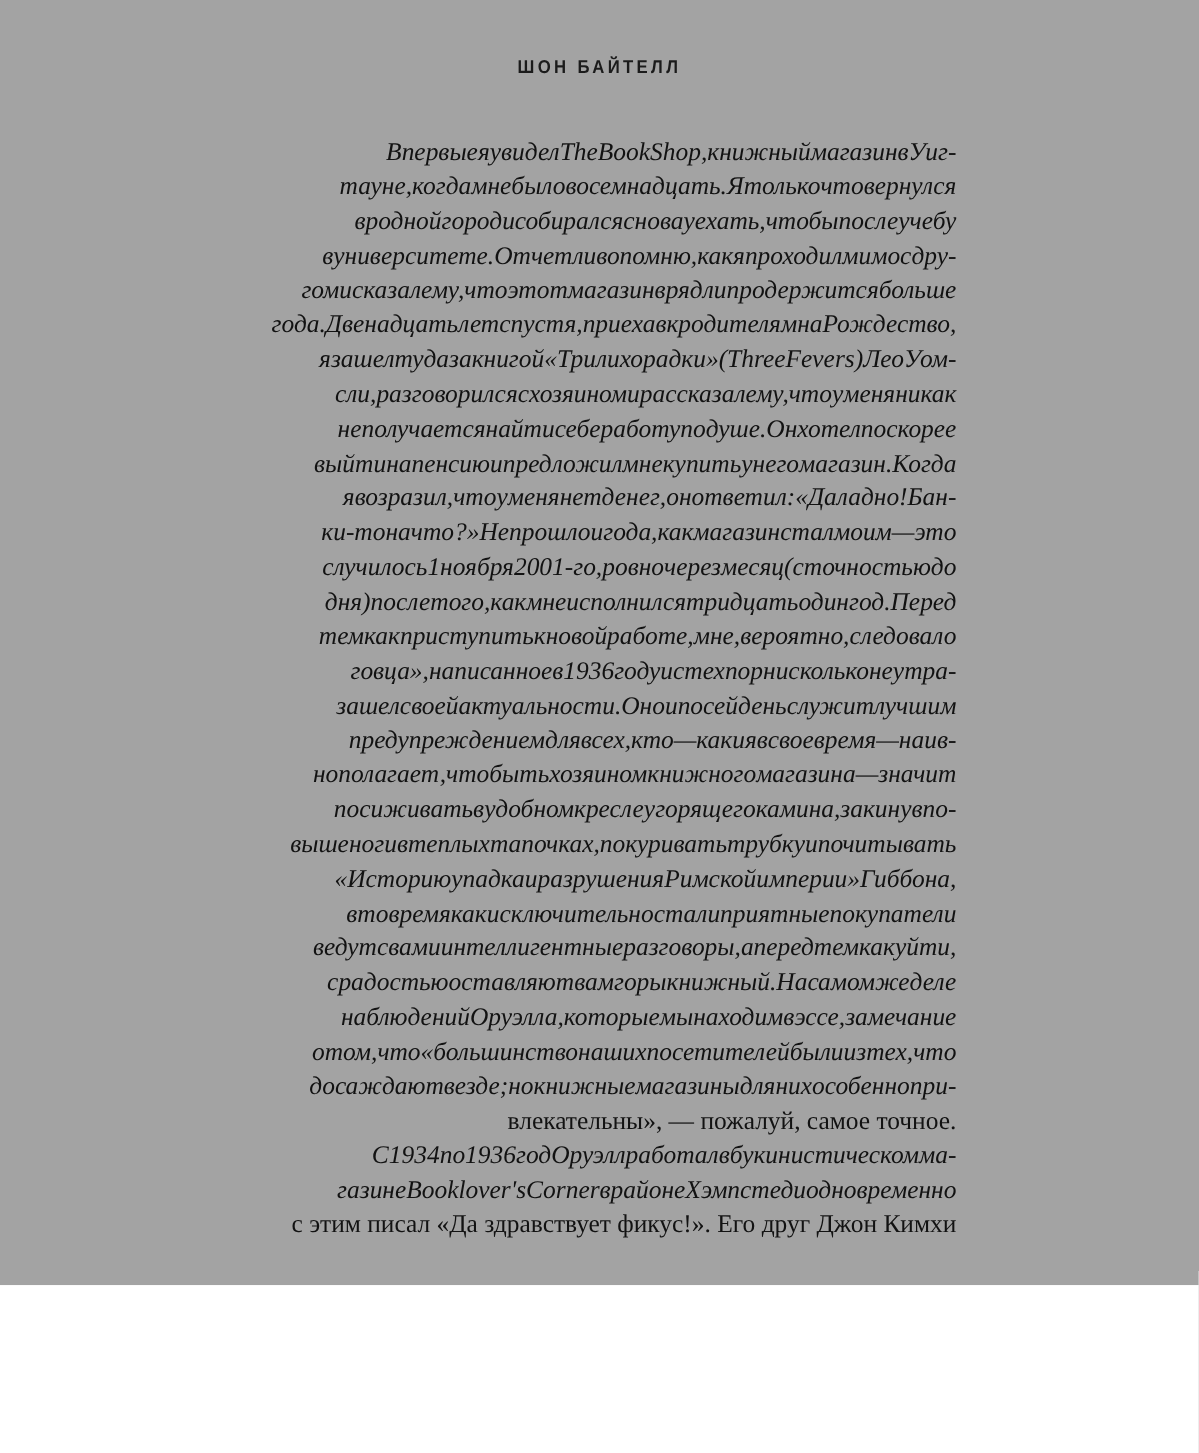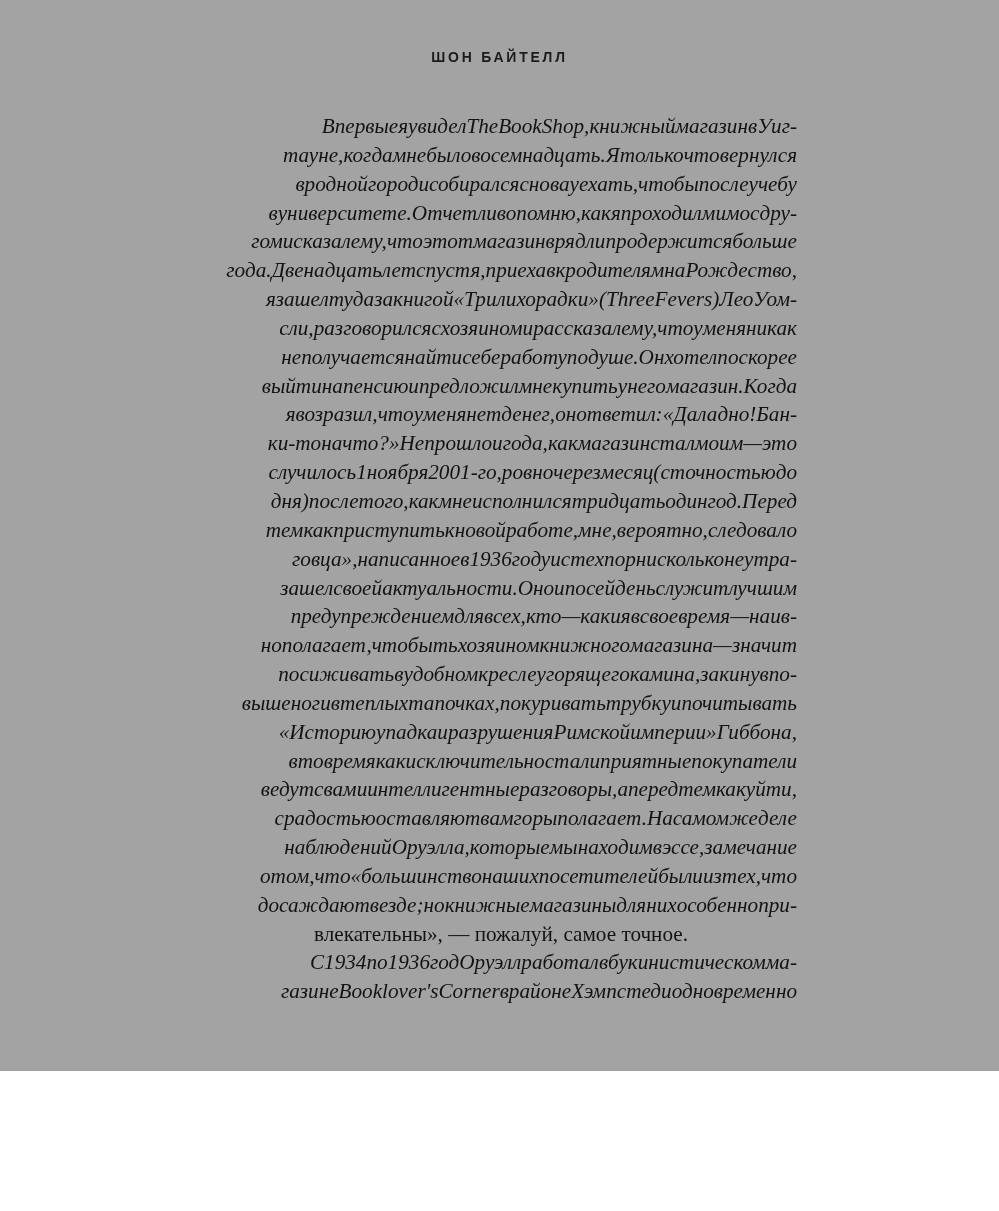--- a/index.html
+++ b/index.html
@@ -61,21 +61,21 @@
     white-space: pre;
     overflow: visible;
   }
   
   .line.just {
     justify-content: flex-end;
     font-style: italic;
   }
   
   .line.last {
-    justify-content: center;
+    justify-content: flex-end;
   }
   .line .ind {
     display: inline-block;
     width: 34px;
     flex: 0 0 34px;
   }
   .line .w {
     display: inline-block;
     white-space: pre;
   }
@@ -123,27 +123,28 @@
         <div class="line just"><span class="w">тем</span><span class="w">как</span><span class="w">приступить</span><span class="w">к</span><span class="w">новой</span><span class="w">работе,</span><span class="w">мне,</span><span class="w">вероятно,</span><span class="w">следовало</span></div>
         <div class="line just"><span class="w">говца»,</span><span class="w">написанное</span><span class="w">в</span><span class="w">1936</span><span class="w">году</span><span class="w">и</span><span class="w">с</span><span class="w">тех</span><span class="w">пор</span><span class="w">нисколько</span><span class="w">не</span><span class="w">утра-</span></div>
         <div class="line just"><span class="w">зашел</span><span class="w">своей</span><span class="w">актуальности.</span><span class="w">Оно</span><span class="w">и</span><span class="w">по</span><span class="w">сей</span><span class="w">день</span><span class="w">служит</span><span class="w">лучшим</span></div>
         <div class="line just"><span class="w">предупреждением</span><span class="w">для</span><span class="w">всех,</span><span class="w">кто</span><span class="w">—</span><span class="w">как</span><span class="w">и</span><span class="w">я</span><span class="w">в</span><span class="w">свое</span><span class="w">время</span><span class="w">—</span><span class="w">наив-</span></div>
         <div class="line just"><span class="w">но</span><span class="w">полагает,</span><span class="w">что</span><span class="w">быть</span><span class="w">хозяином</span><span class="w">книжного</span><span class="w">магазина</span><span class="w">—</span><span class="w">значит</span></div>
         <div class="line just"><span class="w">посиживать</span><span class="w">в</span><span class="w">удобном</span><span class="w">кресле</span><span class="w">у</span><span class="w">горящего</span><span class="w">камина,</span><span class="w">закинув</span><span class="w">по-</span></div>
         <div class="line just"><span class="w">выше</span><span class="w">ноги</span><span class="w">в</span><span class="w">теплых</span><span class="w">тапочках,</span><span class="w">покуривать</span><span class="w">трубку</span><span class="w">и</span><span class="w">почитывать</span></div>
         <div class="line just"><span class="w">«Историю</span><span class="w">упадка</span><span class="w">и</span><span class="w">разрушения</span><span class="w">Римской</span><span class="w">империи»</span><span class="w">Гиббона,</span></div>
         <div class="line just"><span class="w">в</span><span class="w">то</span><span class="w">время</span><span class="w">как</span><span class="w">исключительно</span><span class="w">стал</span><span class="w">и</span><span class="w">приятные</span><span class="w">покупатели</span></div>
         <div class="line just"><span class="w">ведут</span><span class="w">с</span><span class="w">вами</span><span class="w">интеллигентные</span><span class="w">разговоры,</span><span class="w">а</span><span class="w">перед</span><span class="w">тем</span><span class="w">как</span><span class="w">уйти,</span></div>
-        <div class="line just"><span class="w">с</span><span class="w">радостью</span><span class="w">оставляют</span><span class="w">вам</span><span class="w">горы</span><span class="w">полагает.</span><span class="w">На</span><span class="w">самом</span><span class="w">же</span><span class="w">деле</span></div>
+        <div class="line just"><span class="w">с</span><span class="w">радостью</span><span class="w">оставляют</span><span class="w">вам</span><span class="w">горы</span><span class="w">книжный.</span><span class="w">На</span><span class="w">самом</span><span class="w">же</span><span class="w">деле</span></div>
         <div class="line just"><span class="w">наблюдений</span><span class="w">Оруэлла,</span><span class="w">которые</span><span class="w">мы</span><span class="w">находим</span><span class="w">в</span><span class="w">эссе,</span><span class="w">замечание</span></div>
         <div class="line just"><span class="w">о</span><span class="w">том,</span><span class="w">что</span><span class="w">«большинство</span><span class="w">наших</span><span class="w">посетителей</span><span class="w">были</span><span class="w">из</span><span class="w">тех,</span><span class="w">что</span></div>
         <div class="line just"><span class="w">досаждают</span><span class="w">везде;</span><span class="w">но</span><span class="w">книжные</span><span class="w">магазины</span><span class="w">для</span><span class="w">них</span><span class="w">особенно</span><span class="w">при-</span></div>
         <div class="line last"><span class="w">влекательны», — пожалуй, самое точное.</span></div>
       </div>
     <div class="para">
         <div class="line just"><span class="ind"></span><span class="w">С</span><span class="w">1934</span><span class="w">по</span><span class="w">1936</span><span class="w">год</span><span class="w">Оруэлл</span><span class="w">работал</span><span class="w">в</span><span class="w">букинистическом</span><span class="w">ма-</span></div>
         <div class="line just"><span class="w">газине</span><span class="w">Booklover's</span><span class="w">Corner</span><span class="w">в</span><span class="w">районе</span><span class="w">Хэмпстед</span><span class="w">и</span><span class="w">одновременно</span></div>
+        <div class="line last"><span class="w">с этим писал «Да здравствует фикус!». Его друг Джон Кимхи</span></div>
       </div>
   </div>
 
   <div class="folio">6</div>
 
 </div>
 
 </body></html>

